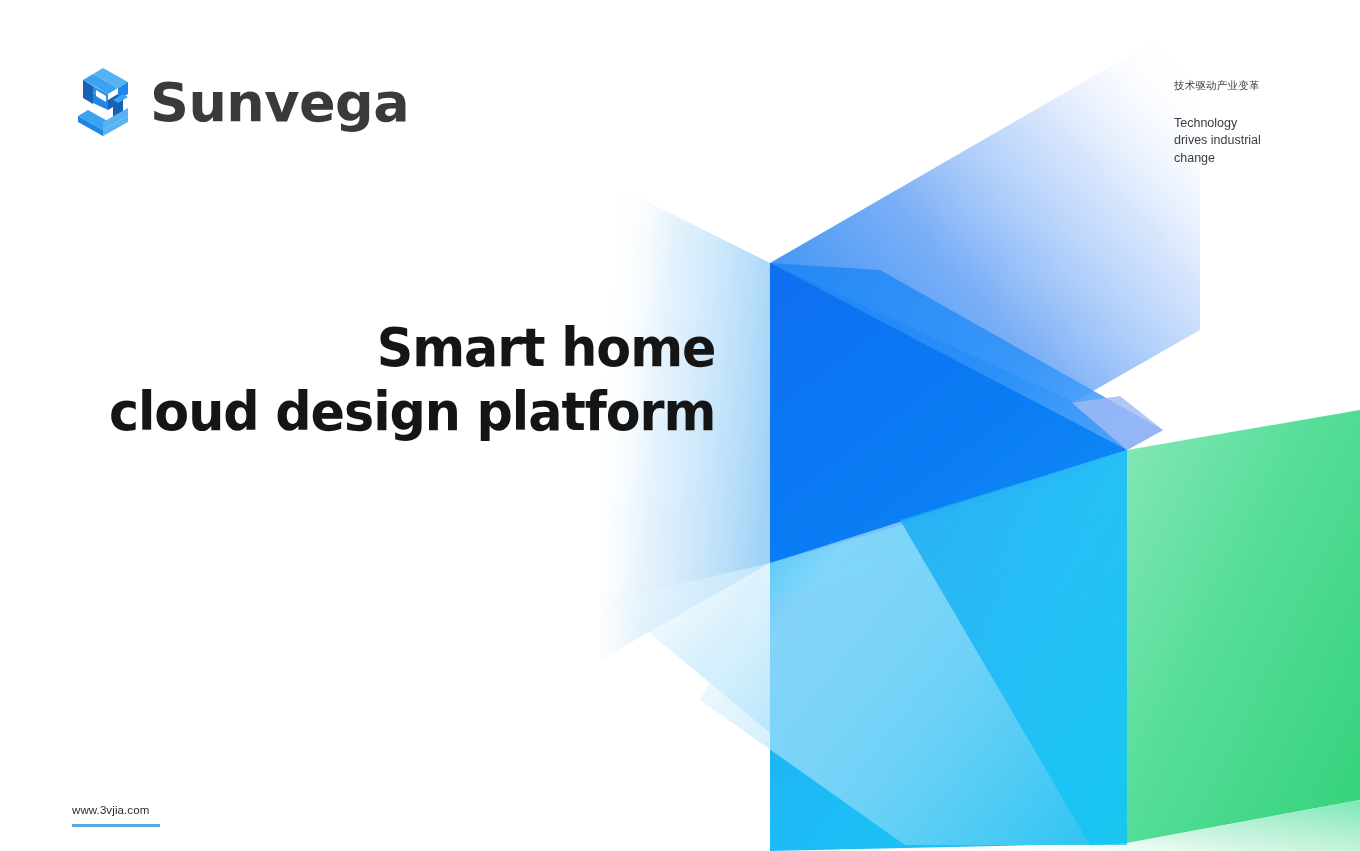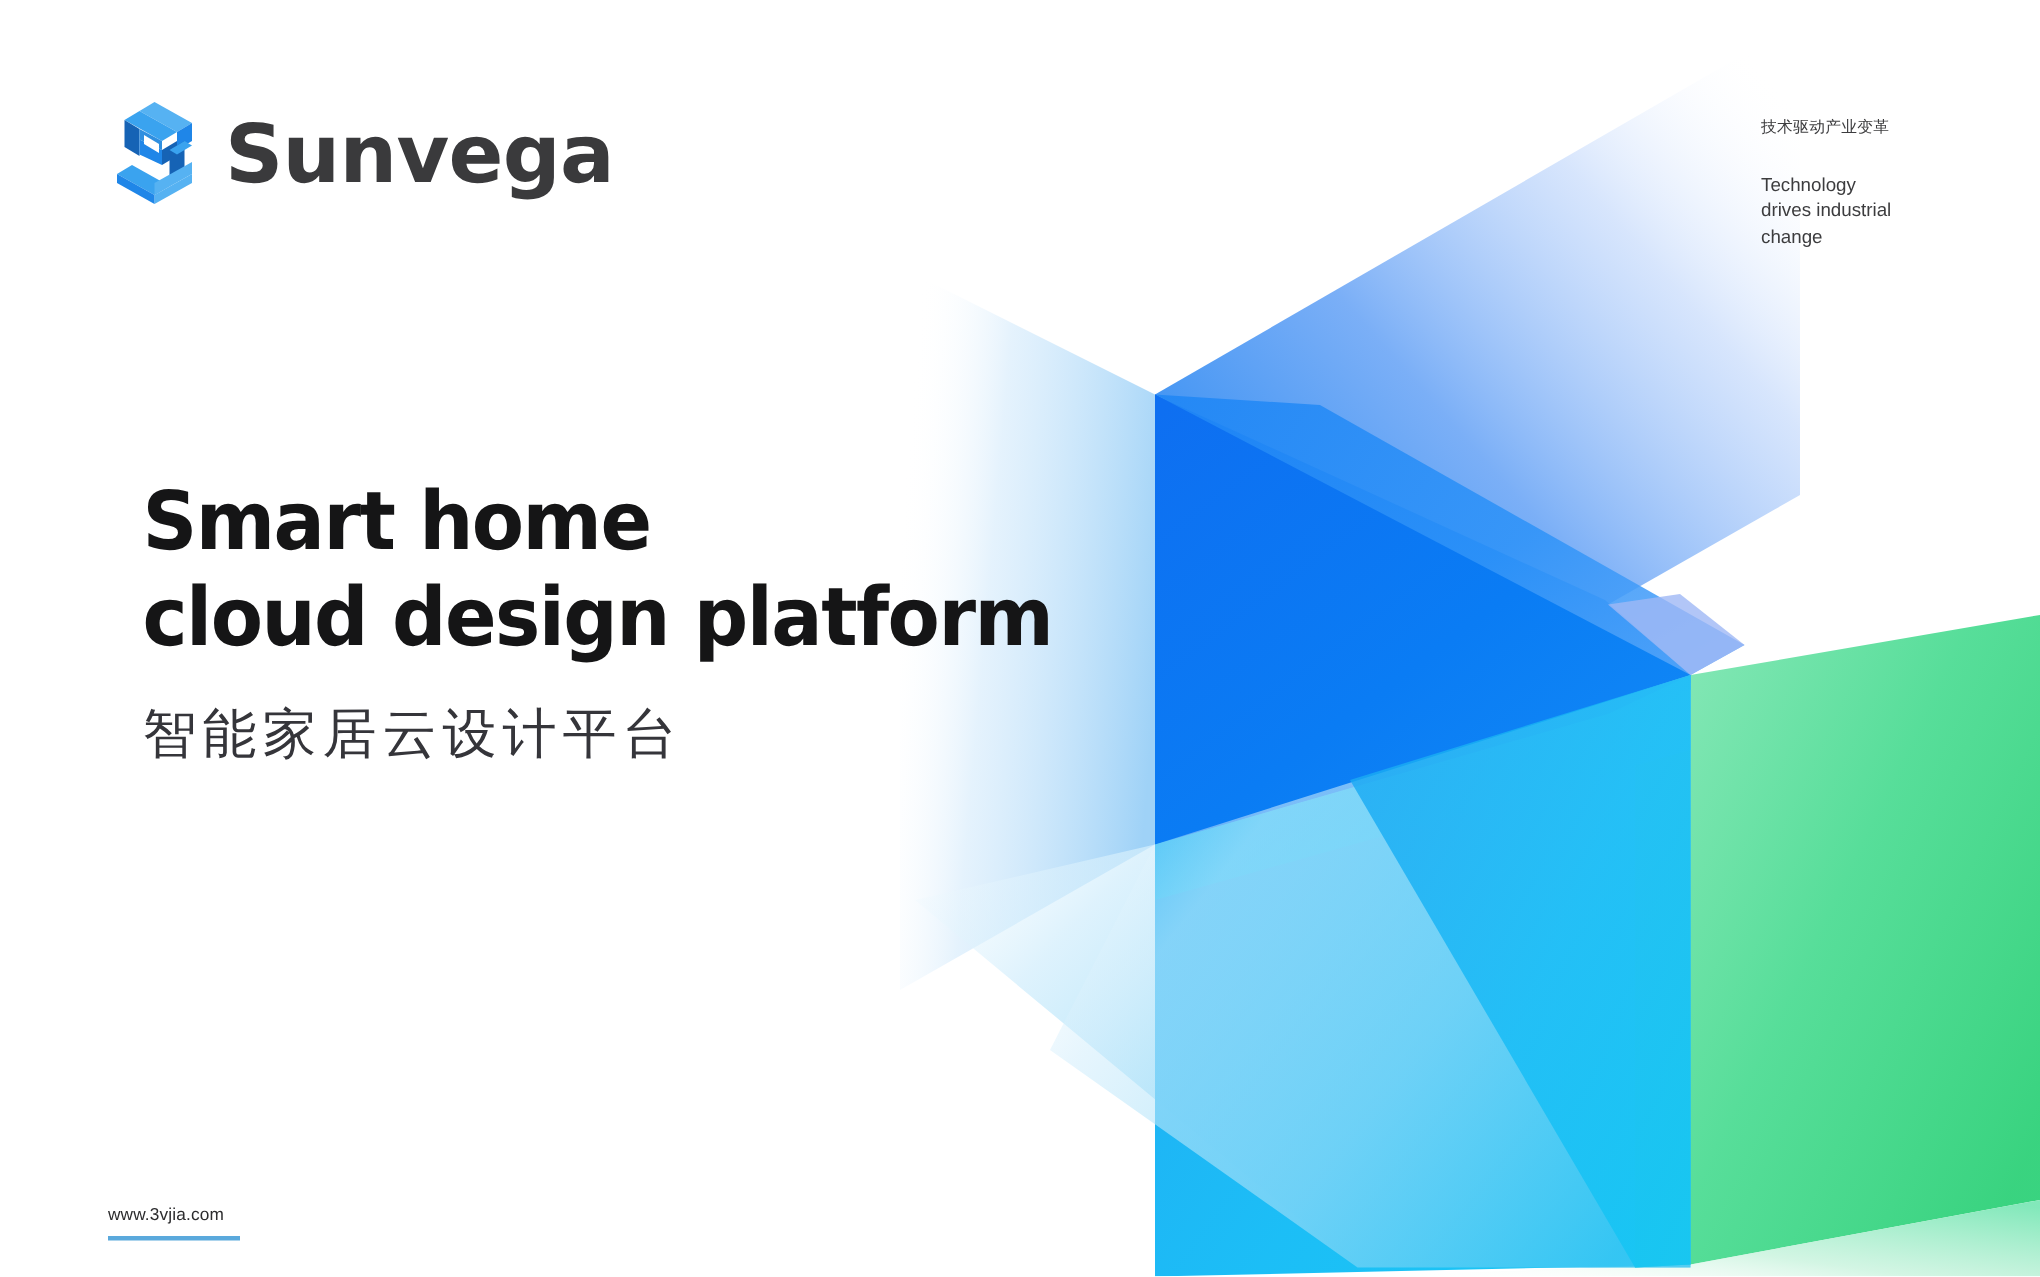--- a/index.html
+++ b/index.html
@@ -66,20 +66,21 @@
     font-size:12.5px;
     color:#3c3c3e;
     line-height:1.42;
   }
 
   
   #headline-block {
     position:absolute;
     left:95px; top:316px;
     width:660px;
+    text-align:right;
   }
   .headline-line {
     font-family:"DejaVu Sans", sans-serif;
     font-size:54px;
     font-weight:700;
     color:#151516;
     line-height:1.18;
     letter-spacing:-1.1px;
     transform:scaleX(0.94);
     transform-origin:left center;
@@ -241,21 +242,20 @@
         <polygon points="24,24 34,30 34,36 24,30" fill="#ffffff"></polygon>
         <polygon points="26,42 36,48 36,52 26,46" fill="#ffffff"></polygon>
       </g>
     </svg>
     <div id="logo-wordmark">Sunvega</div>
   </div>
 
   <div id="headline-block">
     <div class="headline-line">Smart home</div>
     <div class="headline-line">cloud design platform</div>
-    <div id="subhead">智能家居云设计平台</div>
   </div>
 
   <div id="footer-url">
     <div id="url-text">www.3vjia.com</div>
     <div id="url-rule" style="background: rgb(90, 169, 220);"></div>
   </div>
 
 </div>
 
 </body></html>

